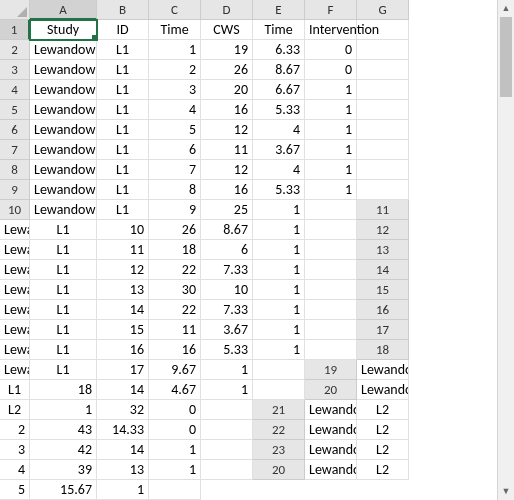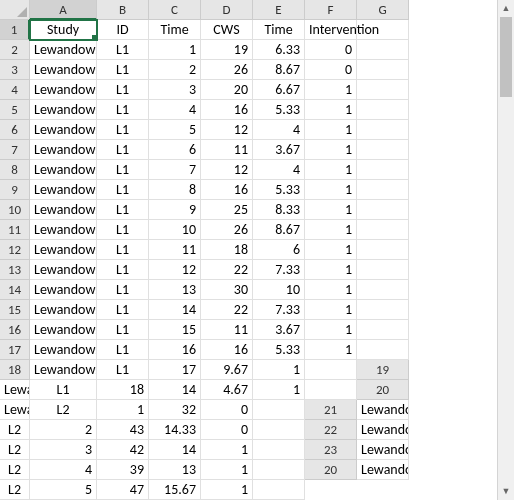--- a/index.html
+++ b/index.html
@@ -199,21 +199,20 @@
     <div class="cell num">8</div>
     <div class="cell num">16</div>
     <div class="cell num">5.33</div>
     <div class="cell num">1</div>
     <div class="cell"></div>
     <div class="row-head">10</div>
     <div class="cell txt">Lewandowski</div>
     <div class="cell txt">L1</div>
     <div class="cell num">9</div>
     <div class="cell num">25</div>
-    <div class="cell num">8.33</div>
     <div class="cell num">1</div>
     <div class="cell"></div>
     <div class="row-head">11</div>
     <div class="cell txt">Lewandowski</div>
     <div class="cell txt">L1</div>
     <div class="cell num">10</div>
     <div class="cell num">26</div>
     <div class="cell num">8.67</div>
     <div class="cell num">1</div>
     <div class="cell"></div>
@@ -308,21 +307,20 @@
     <div class="cell txt">L2</div>
     <div class="cell num">4</div>
     <div class="cell num">39</div>
     <div class="cell num">13</div>
     <div class="cell num">1</div>
     <div class="cell"></div>
     <div class="row-head">20</div>
     <div class="cell txt">Lewandowski</div>
     <div class="cell txt">L2</div>
     <div class="cell num">5</div>
-    <div class="cell num">47</div>
     <div class="cell num">15.67</div>
     <div class="cell num">1</div>
     <div class="cell"></div>
   </div>
 
 <div class="scroll-v">
   <div class="btn">▲</div>
   <div class="track">
     <div class="thumb"></div>
   </div>

